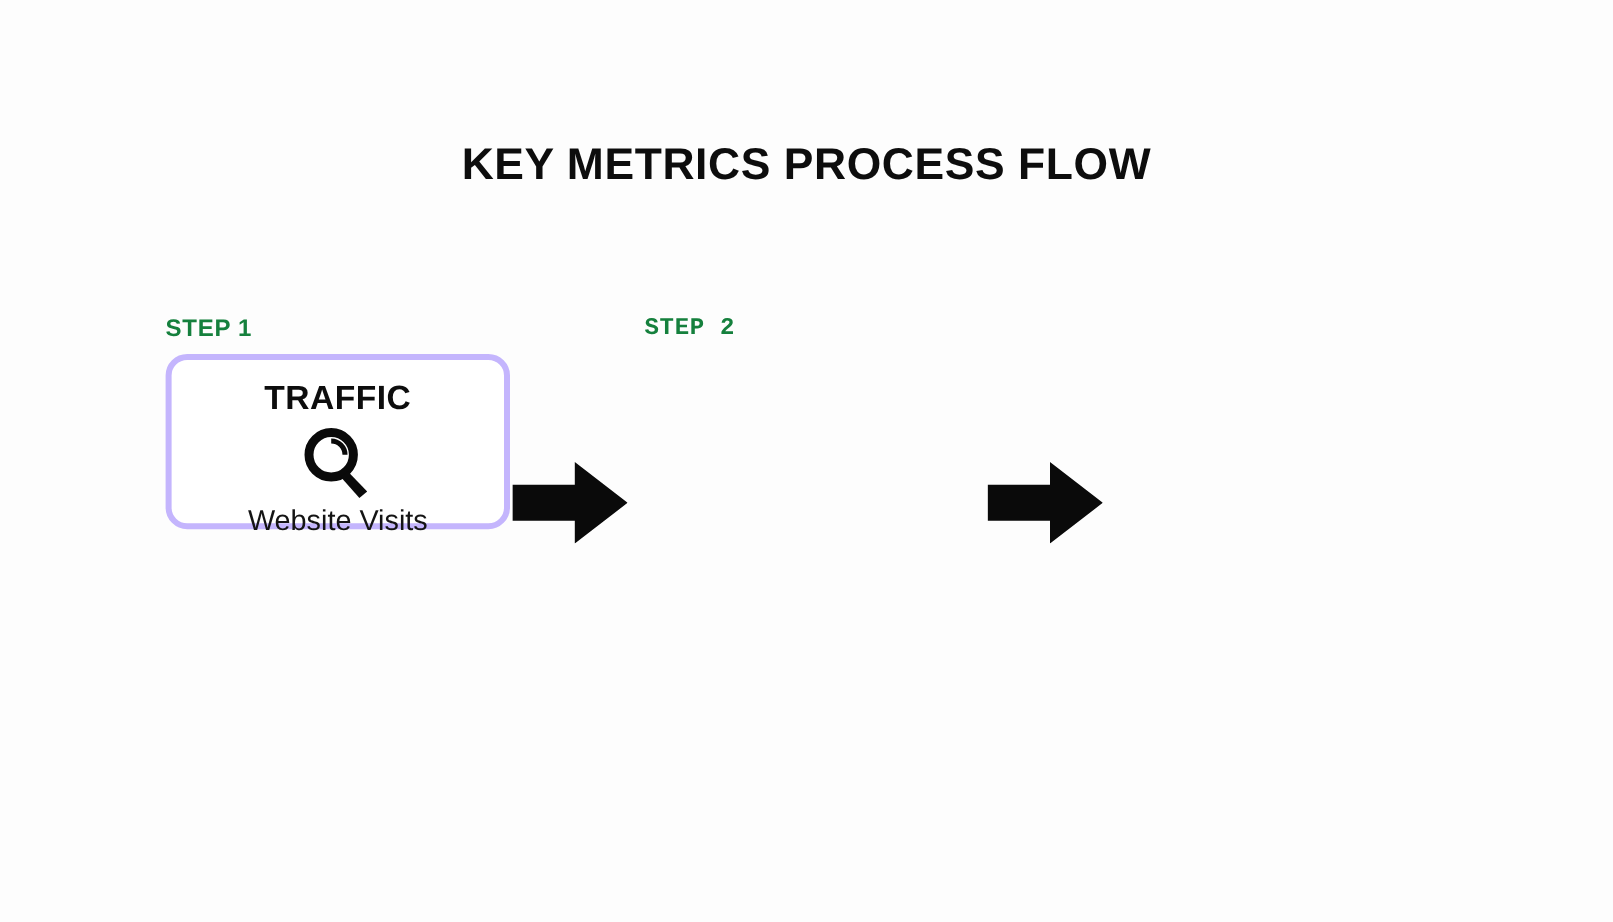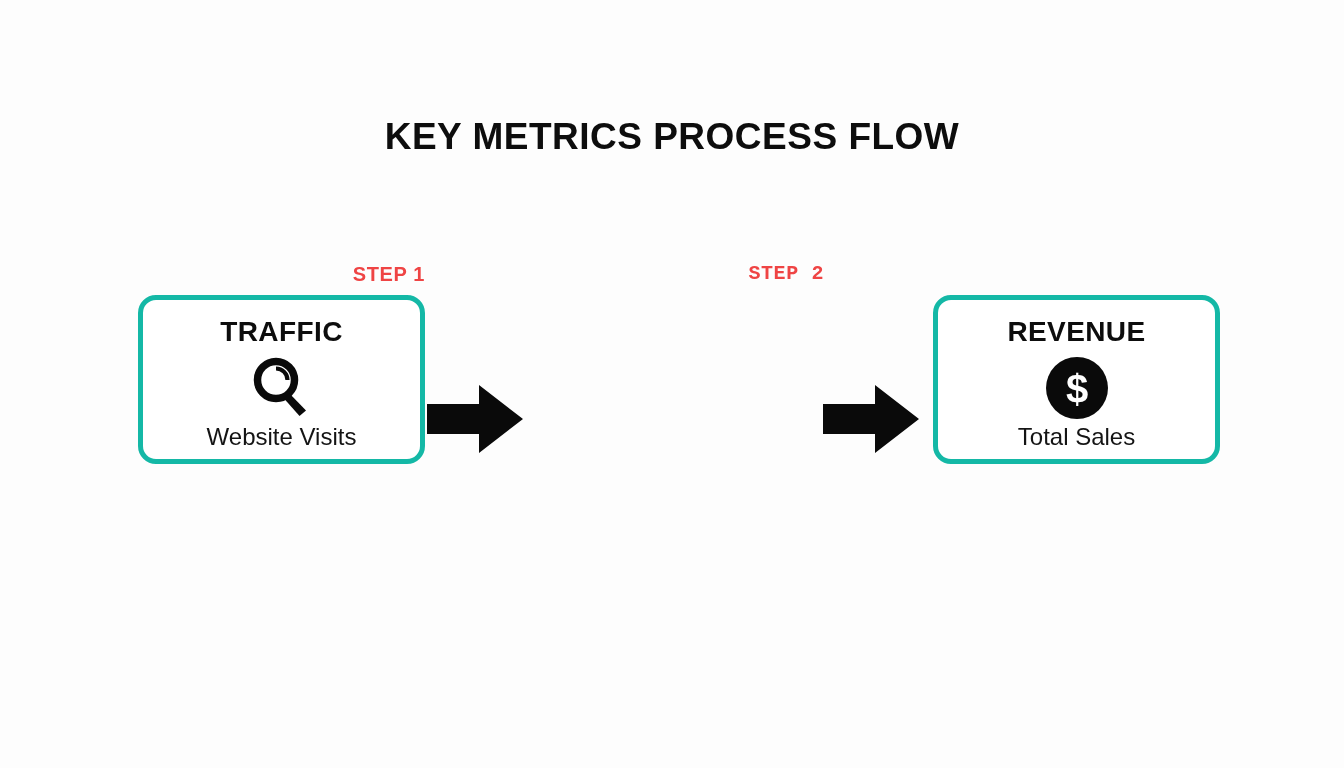--- a/index.html
+++ b/index.html
@@ -54,36 +54,36 @@
   }
   .step-1 { left: 0px; }
   .step-2 { left: 399px; font-family: Liberation Mono, monospace; }
   .step-3 { left: 795px; }
 
   .step-label {
     position: absolute;
     top: 0;
     left: 0;
     width: 287px;
-    text-align: right;
+    text-align: left;
     font-size: 20px;
     font-weight: bold;
     letter-spacing: 0.6px;
-    color: #ef4444;
+    color: #15803d;
     line-height: 24px;
   }
 
   .step-box {
     position: absolute;
     top: 33px;
     left: 0;
     width: 287px;
-    height: 169px;
+    height: 146px;
     box-sizing: border-box;
-    border: 5px solid #14b8a6;
+    border: 5px solid #c4b5fd;
     border-radius: 18px;
     background: #ffffff;
     display: flex;
     flex-direction: column;
     align-items: center;
     justify-content: flex-start;
   }
 
   .step-heading {
     margin-top: 16px;
@@ -159,26 +159,16 @@
       <div class="step-label">STEP 2</div>
     </div>
 
     <div class="flow-arrow arrow-2">
       <svg width="96" height="68" viewBox="0 0 96 68" aria-hidden="true">
         <path d="M0 19 L52 19 L52 0 L96 34 L52 68 L52 49 L0 49 Z" fill="#0a0a0a"></path>
       </svg>
     </div>
 
     <div class="step step-3">
-      <div class="step-box">
-        <div class="step-heading">REVENUE</div>
-        <div class="step-icon">
-          <svg width="66" height="64" viewBox="0 0 66 64" aria-hidden="true">
-            <circle cx="33" cy="33" r="31" fill="#0a0a0a"></circle>
-            <text x="33" y="48" text-anchor="middle" font-family="Liberation Sans, sans-serif" font-size="40" font-weight="bold" fill="#ffffff">$</text>
-          </svg>
-        </div>
-        <div class="step-caption">Total Sales</div>
-      </div>
     </div>
 
   </div>
 </div>
 
 </body></html>

